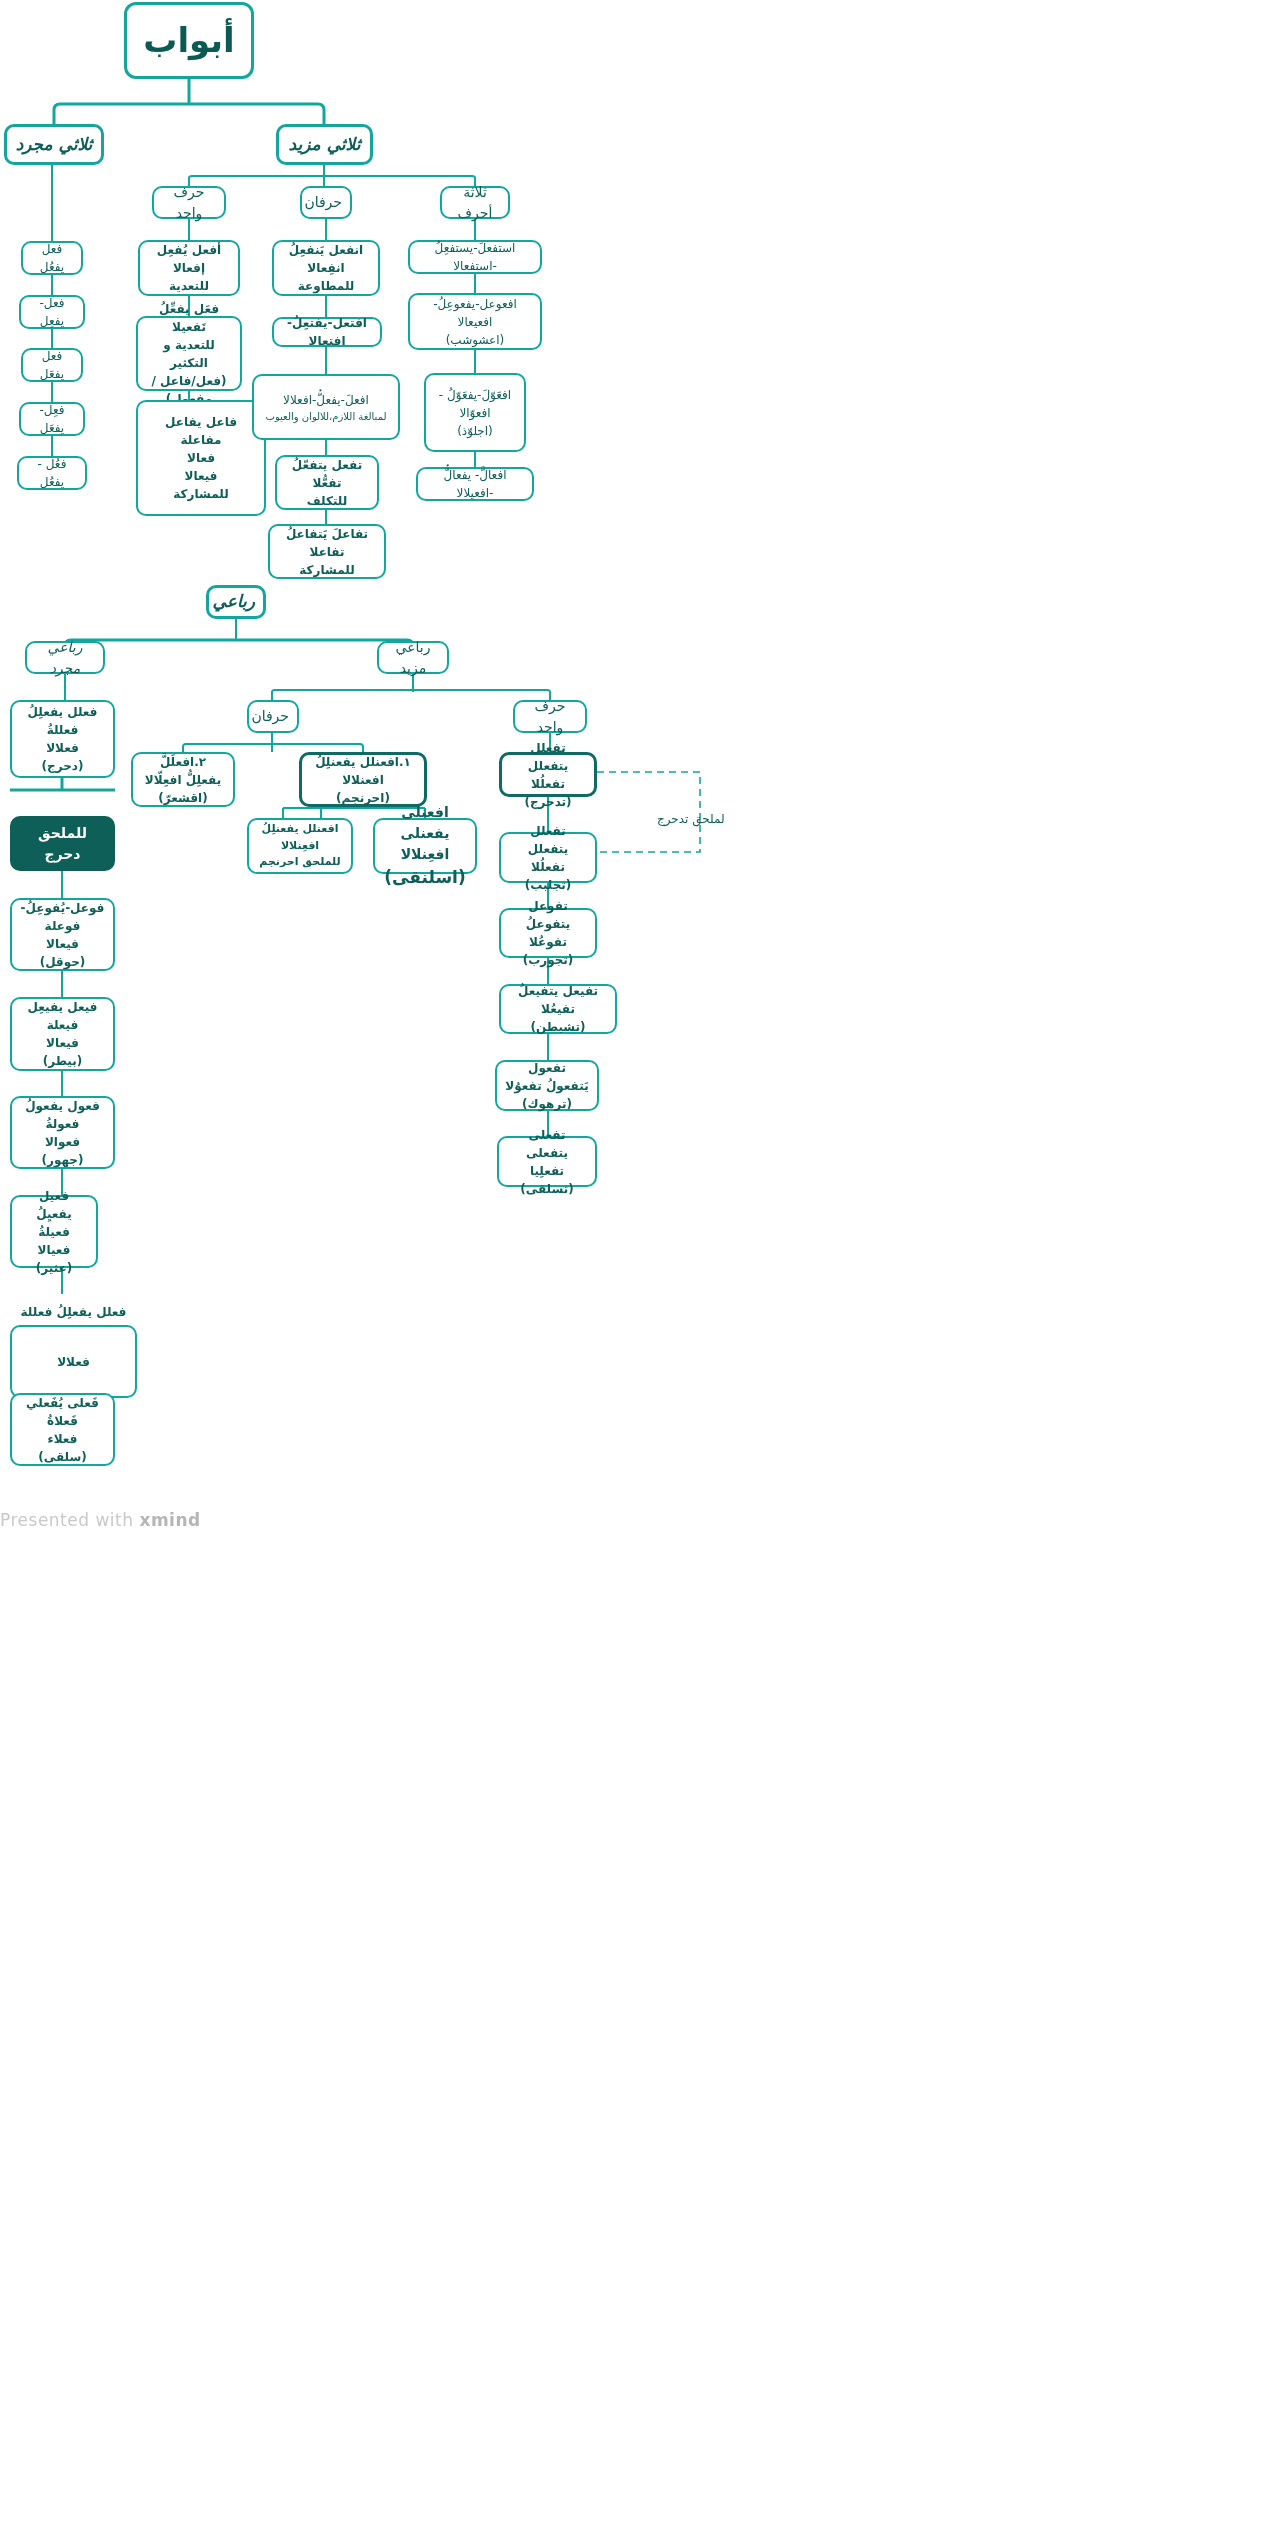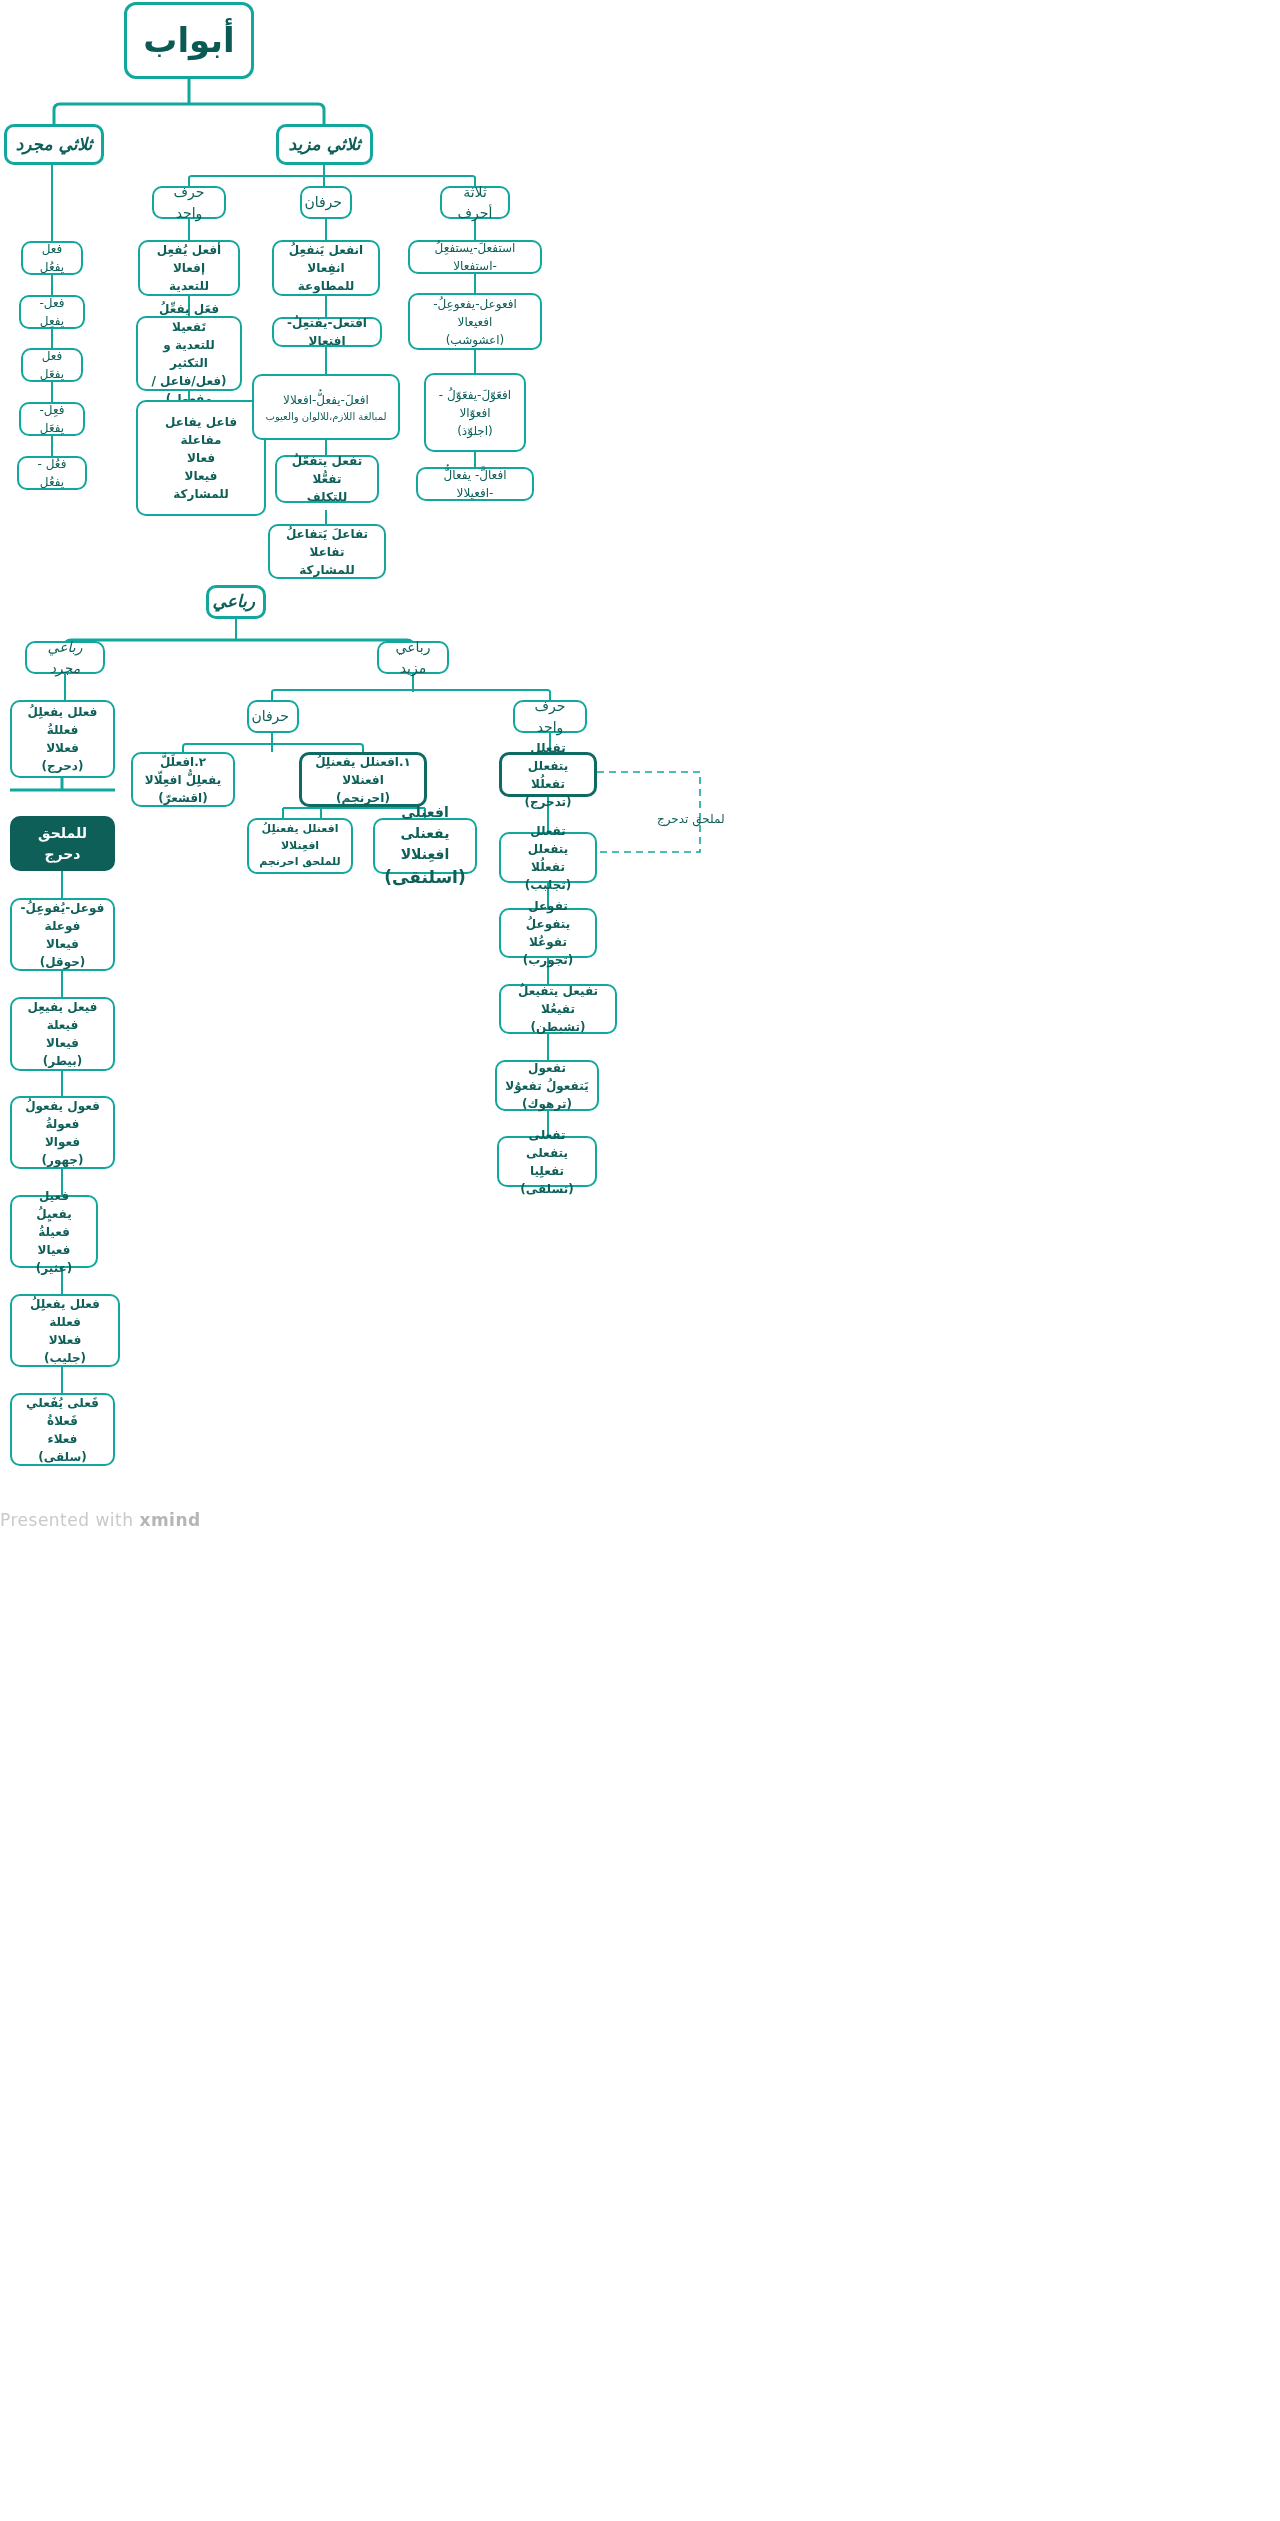--- a/index.html
+++ b/index.html
@@ -221,21 +221,21 @@
     <span class="ln">انفعل يَنفعِلُ انفِعالا</span>
     <span class="ln">للمطاوعة</span>
   </div>
   <div class="node leaf bold" style="left:272px; top:317px; width:110px; height:30px;">
     <span class="ln">افتعل-يفتعِلُ-افتعالا</span>
   </div>
   <div class="node leaf" style="left:252px; top:374px; width:148px; height:66px;">
     <span class="ln">افعلَ-يفعلُّ-افعلالا</span>
     <span class="ln" style="font-size:10px;">لمبالغة اللازم،للالوان والعيوب</span>
   </div>
-  <div class="node leaf bold" style="left:275px; top:455px; width:104px; height:48px;">
+  <div class="node leaf bold" style="left:275px; top:455px; width:104px; height:55px;">
     <span class="ln">تفعل يتفعّلُ تفعُّلا</span>
     <span class="ln">للتكلف</span>
   </div>
   <div class="node leaf bold" style="left:268px; top:524px; width:118px; height:55px;">
     <span class="ln">تفاعلَ يَتفاعلُ تفاعلا</span>
     <span class="ln">للمشاركة</span>
   </div>
 
   <div class="node leaf" style="left:408px; top:240px; width:134px; height:34px;">
     <span class="ln">استفعلَ-يستفعِلُ -استفعالا</span>
@@ -285,21 +285,21 @@
   <div class="node leaf bold" style="left:10px; top:1096px; width:105px; height:73px;">
     <span class="ln">فعول يفعولُ فعولةُ</span>
     <span class="ln">فعوالا</span>
     <span class="ln">(جهور)</span>
   </div>
   <div class="node leaf bold" style="left:10px; top:1195px; width:88px; height:73px;">
     <span class="ln">فعيل يفعيِلُ فعيلةُ</span>
     <span class="ln">فعيالا</span>
     <span class="ln">(عثير)</span>
   </div>
-  <div class="node leaf bold" style="left:10px; top:1294px; width:110px; height:73px;">
+  <div class="node leaf bold" style="left:10px; top:1325px; width:127px; height:73px;gap:32px;">
     <span class="ln">فعلل يفعلِلُ فعللة</span>
     <span class="ln">فعلالا</span>
     <span class="ln">(جليب)</span>
   </div>
   <div class="node leaf bold" style="left:10px; top:1393px; width:105px; height:73px;">
     <span class="ln">فَعلى يُفَعلي فَعلاةُ</span>
     <span class="ln">فعلاء</span>
     <span class="ln">(سلقى)</span>
   </div>
 

